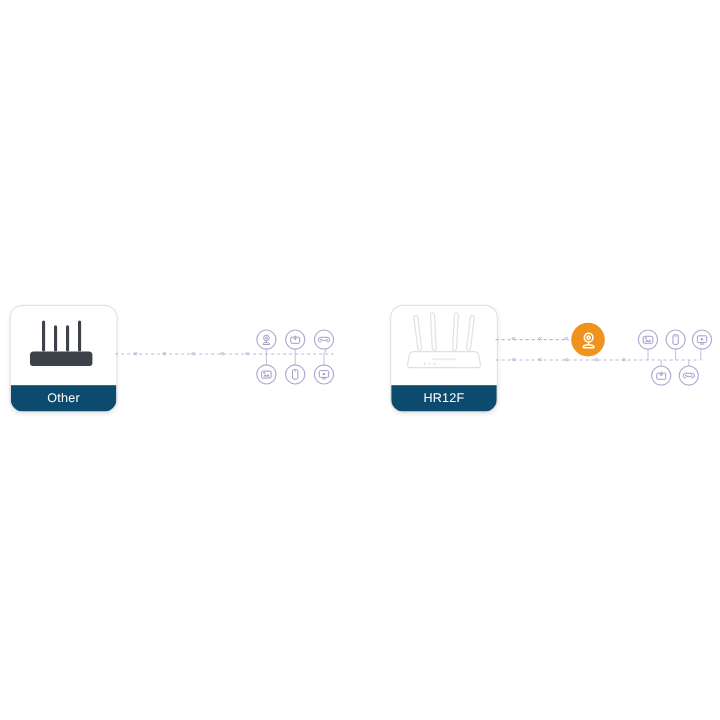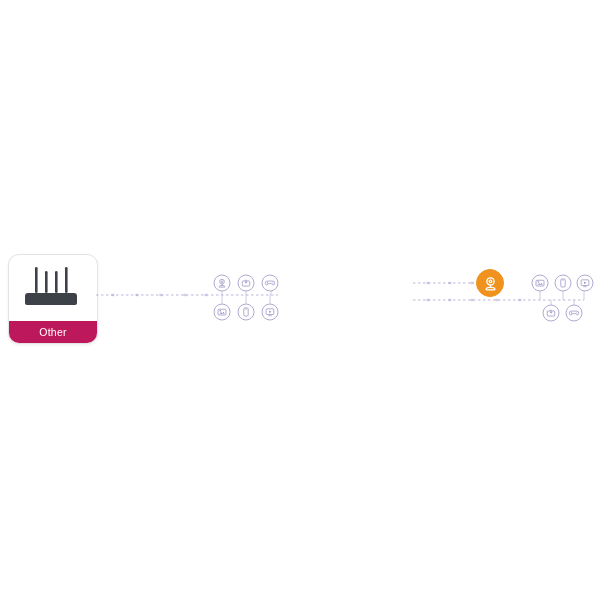--- a/index.html
+++ b/index.html
@@ -20,21 +20,21 @@
     box-shadow:0 1px 3px rgba(0,0,0,0.07);
     overflow:hidden;
     display:flex;flex-direction:column;
   }
   .device-art{
     flex:1 1 auto;position:relative;
     display:flex;align-items:center;justify-content:center;
   }
   .device-label{
     height:22px;flex:0 0 22px;
-    background:#be185d;
+    background:#0c4a6e;
     color:#ffffff;
     font-size:10.5px;
     letter-spacing:.2px;
     display:flex;align-items:center;justify-content:center;
     user-select:none;
   }
 
   
   .wire-layer{position:absolute;inset:0;pointer-events:none;}
   .chev{
@@ -154,20 +154,40 @@
   <div class="cli" style="left:270px;top:312px;">
     <svg width="11" height="11" viewBox="0 0 16 16">
       <g fill="none" stroke="#9b8fc4" stroke-width="1.1">
         <rect x="2.4" y="3.4" width="11.2" height="8.2" rx="1.2"></rect>
         <path d="M6.6 6 L10.2 7.6 L6.6 9.3 z" fill="#9b8fc4" stroke="none"></path>
         <path d="M5.6 13.4 h4.8"></path>
       </g>
     </svg>
   </div>
 
+  <div class="device-card" style="left:325px;top:254px;">
+    <div class="device-art">
+      <svg width="72" height="56" viewBox="0 0 72 56" aria-hidden="true">
+        <g stroke="#e2e2e4" stroke-width="1" fill="#ffffff">
+          <rect x="12.5" y="3" width="3.2" height="29" rx="1.6" transform="rotate(-7 14 17)"></rect>
+          <rect x="25.5" y="1" width="3.2" height="31" rx="1.6" transform="rotate(-3 27 16)"></rect>
+          <rect x="44" y="1" width="3.2" height="31" rx="1.6" transform="rotate(3 45.6 16)"></rect>
+          <rect x="56.5" y="3" width="3.2" height="29" rx="1.6" transform="rotate(7 58 17)"></rect>
+        </g>
+        <g>
+          <path d="M11 33 h50 a4 4 0 0 1 4 3.4 l1.4 7.6 a2 2 0 0 1 -2 2.4 h-56.8 a2 2 0 0 1 -2 -2.4 l1.4 -7.6 a4 4 0 0 1 4 -3.4 z" fill="#ffffff" stroke="#e0e0e2" stroke-width="1"></path>
+          <rect x="26" y="38.5" width="20" height="1.8" rx=".9" fill="#eeeef0"></rect>
+          <circle cx="20" cy="43" r="1" fill="#e4e4e6"></circle>
+          <circle cx="24" cy="43" r="1" fill="#e4e4e6"></circle>
+          <circle cx="28" cy="43" r="1" fill="#e4e4e6"></circle>
+        </g>
+      </svg>
+    </div>
+    <div class="device-label">HR12F</div>
+  </div>
 
   <div class="wire-layer">
     <svg width="600" height="600" style="position:absolute;inset:0;">
       <line x1="413" y1="283" x2="474" y2="283" stroke="#b3a8d2" stroke-width="1" stroke-dasharray="2.5 2.5" opacity=".85"></line>
       <line x1="413" y1="300" x2="584" y2="300" stroke="#b3a8d2" stroke-width="1" stroke-dasharray="2.5 2.5" opacity=".85"></line>
       <path d="M540 300 V291" stroke="#b3a8d2" stroke-width=".9" fill="none" opacity=".7"></path>
       <path d="M563 300 V291" stroke="#b3a8d2" stroke-width=".9" fill="none" opacity=".7"></path>
       <path d="M584 300 C584 295 584 293 584 291" stroke="#b3a8d2" stroke-width=".9" fill="none" opacity=".7"></path>
       <path d="M551 300 V305" stroke="#b3a8d2" stroke-width=".9" fill="none" opacity=".7"></path>
       <path d="M574 300 V305" stroke="#b3a8d2" stroke-width=".9" fill="none" opacity=".7"></path>

